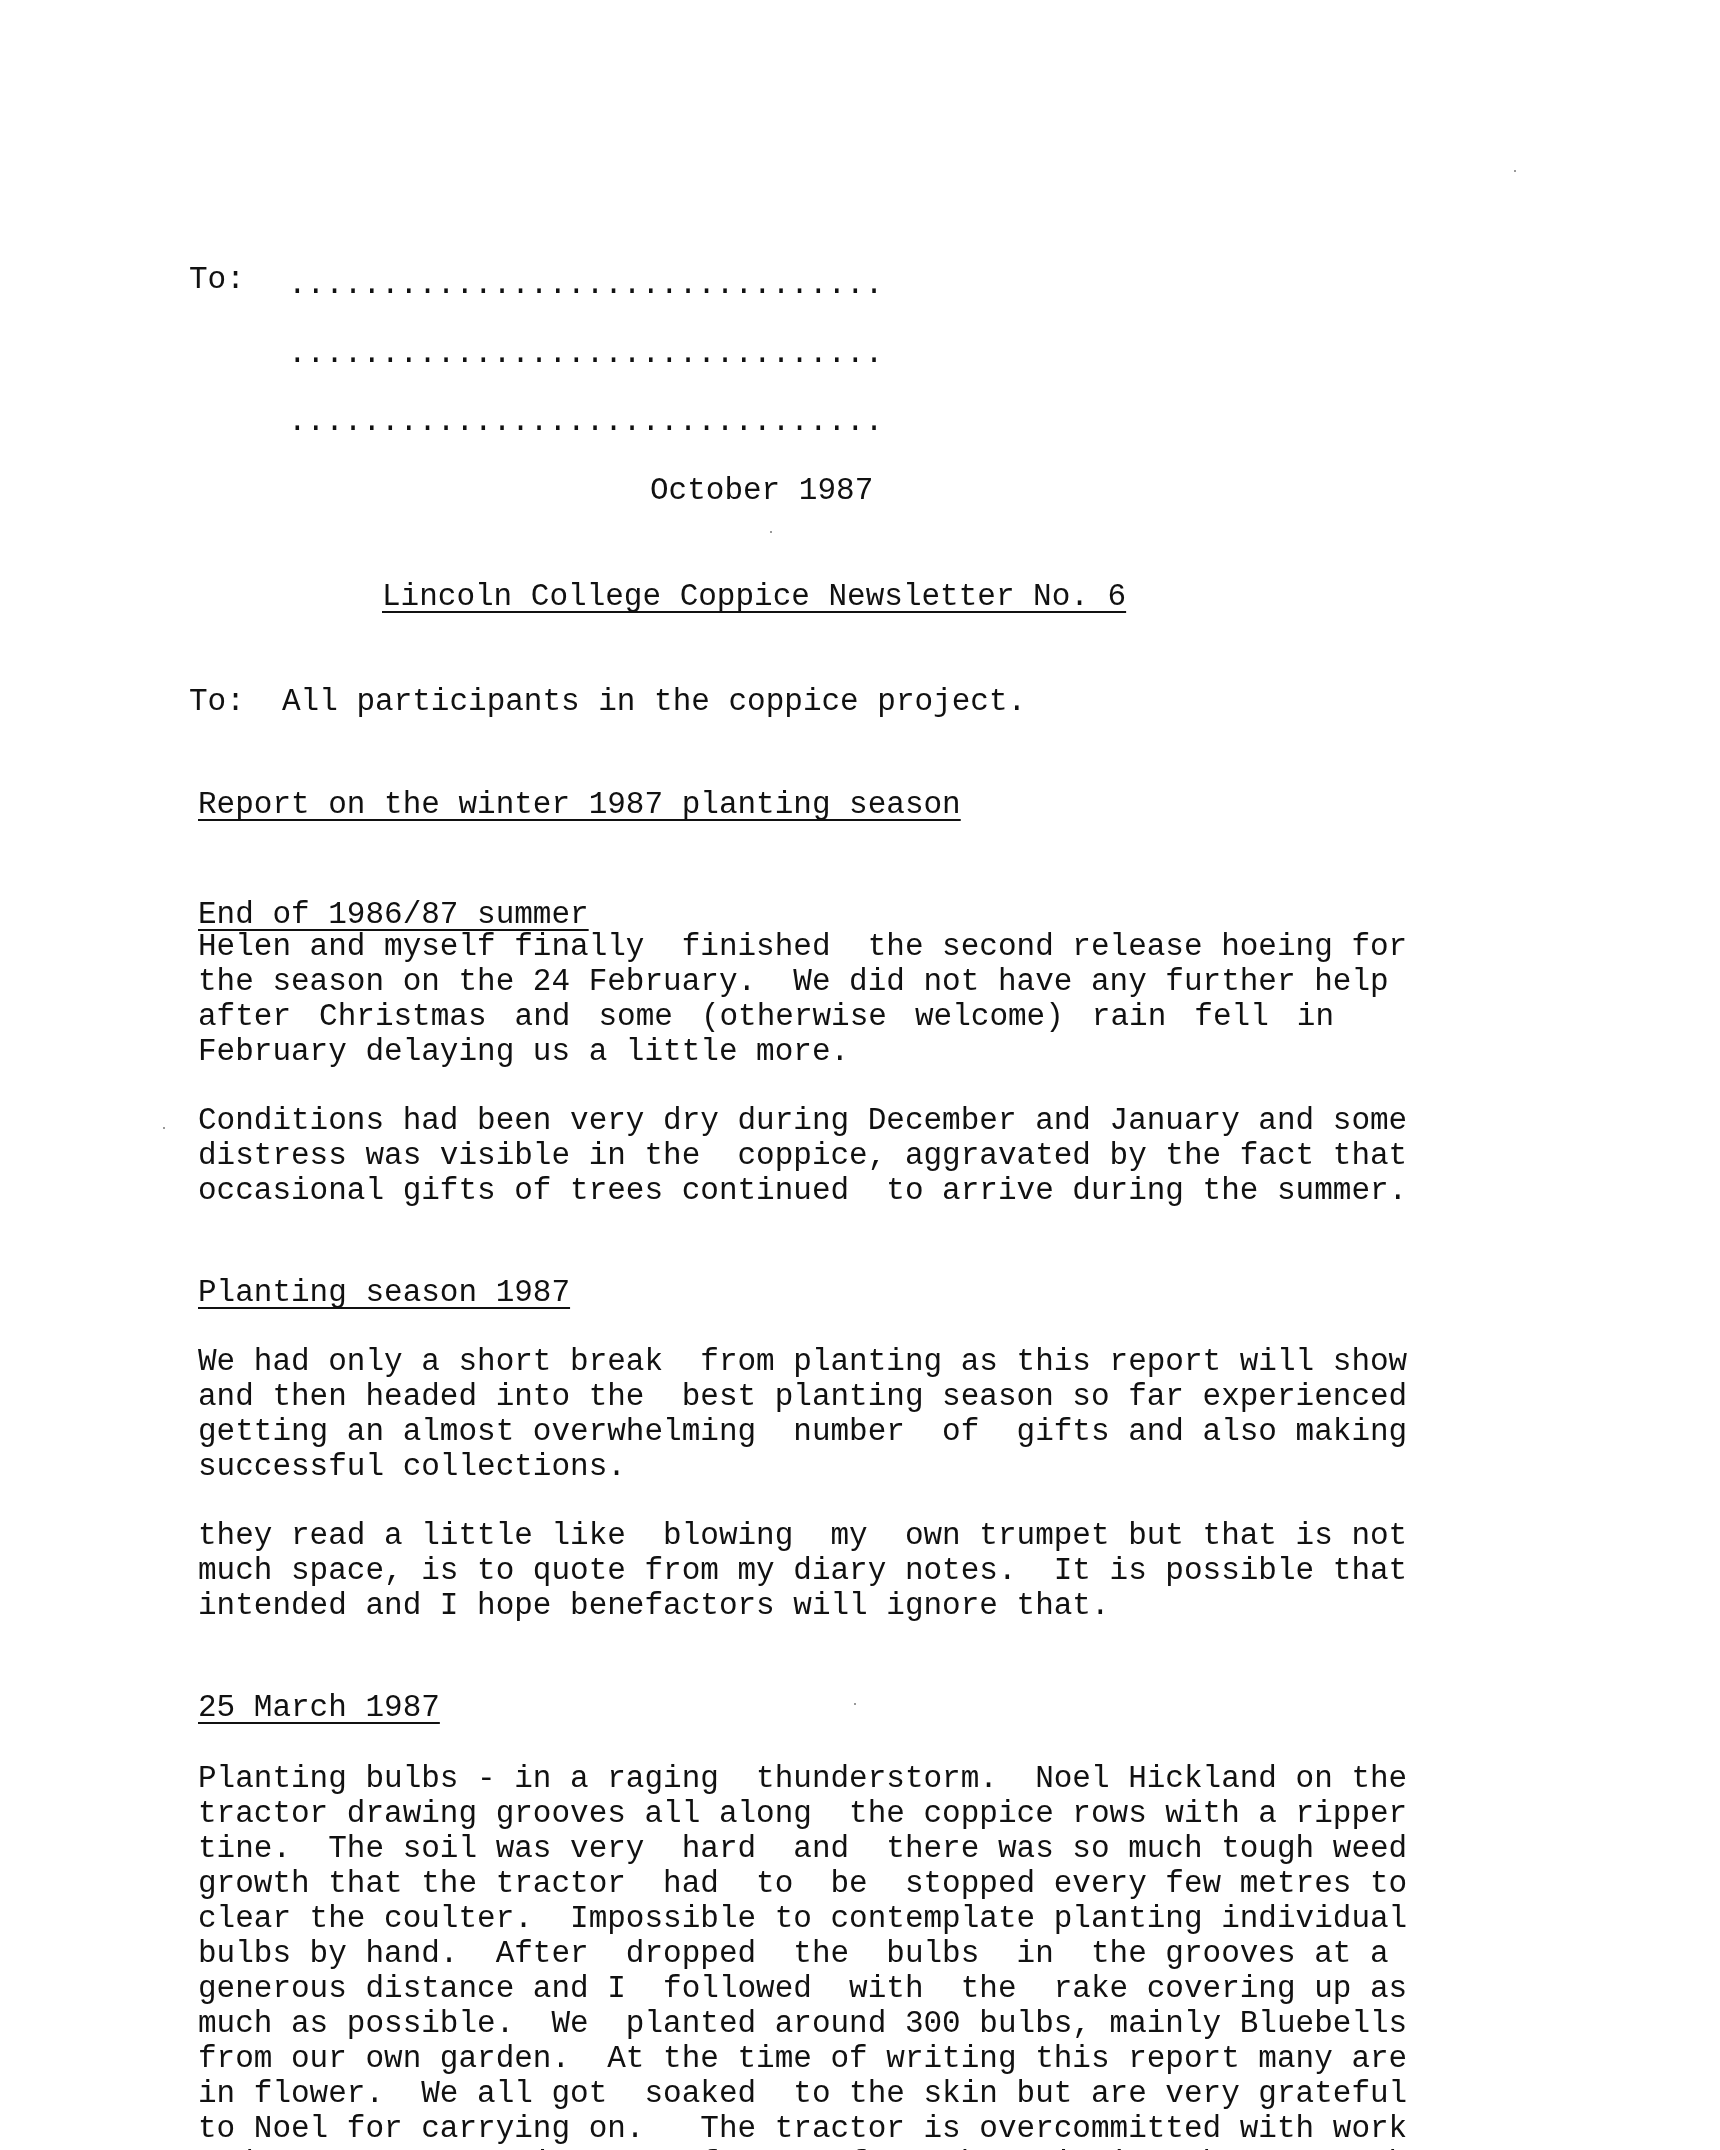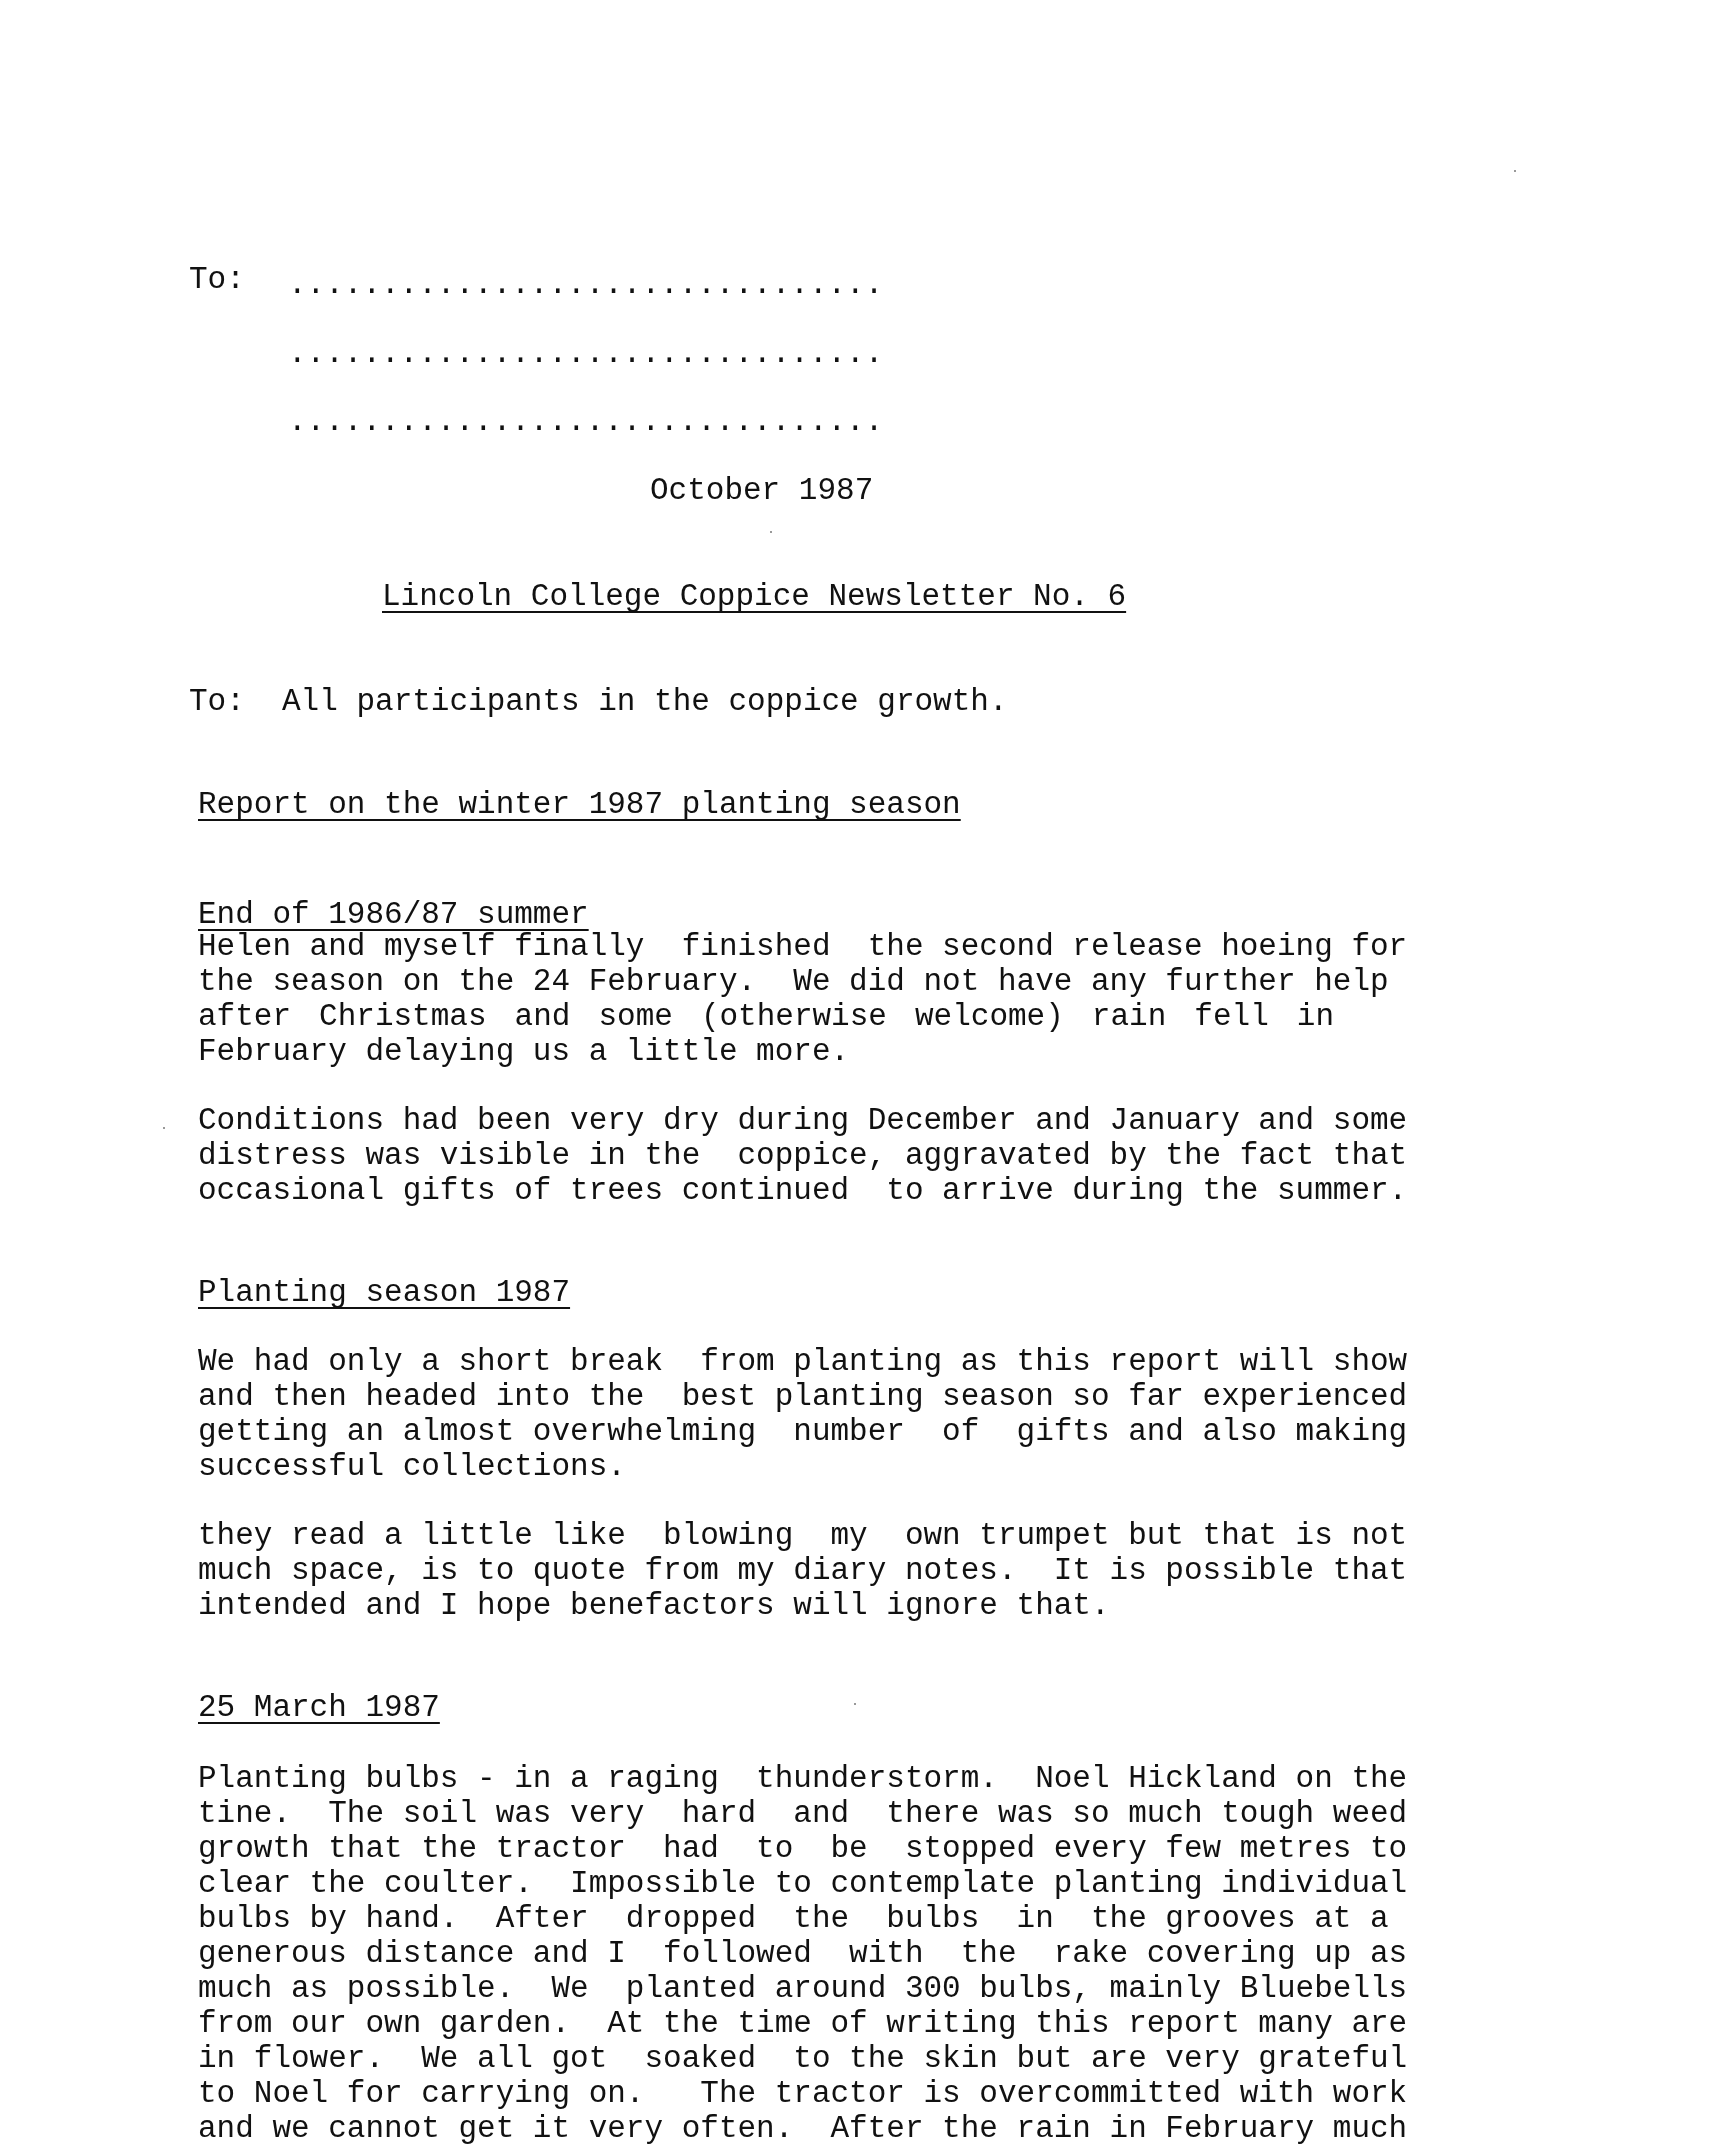--- a/index.html
+++ b/index.html
@@ -25,21 +25,21 @@
 
   <div class="ln" style="left:189px; top:262px;">To:</div>
   <div class="ln dots" style="left:288px; top:267px;">................................</div>
   <div class="ln dots" style="left:288px; top:336px;">................................</div>
   <div class="ln dots" style="left:288px; top:404px;">................................</div>
 
   <div class="ln" style="left:650px; top:473px;">October 1987</div>
 
   <div class="ln u" style="left:382px; top:579px;">Lincoln College Coppice Newsletter No. 6</div>
 
-  <div class="ln" style="left:189px; top:684px;">To:  All participants in the coppice growth.</div>
+  <div class="ln" style="left:189px; top:684px;">To:  All participants in the coppice project.</div>
 
   <div class="ln u" style="left:198px; top:787px;">Report on the winter 1987 planting season</div>
 
   <div class="ln u" style="left:198px; top:858px;margin-top:39px;">End of 1986/87 summer</div>
   <div class="para" style="top:929px;">
     <span class="row">Helen and myself finally  finished  the second release hoeing for</span>
     <span class="row">the season on the 24 February.  We did not have any further help</span>
     <span class="row">after Christmas and some (otherwise welcome) rain fell in</span>
     <span class="row last">February delaying us a little more.</span>
   </div>
@@ -58,20 +58,21 @@
   </div>
   <div class="para" style="top:1518px;">
     <span class="row">they read a little like  blowing  my  own trumpet but that is not</span>
     <span class="row">much space, is to quote from my diary notes.  It is possible that</span>
     <span class="row last">intended and I hope benefactors will ignore that.</span>
   </div>
 
   <div class="ln u" style="left:198px; top:1690px;">25 March 1987</div>
   <div class="para" style="top:1761px;">
     <span class="row">Planting bulbs - in a raging  thunderstorm.  Noel Hickland on the</span>
+    <span class="row">tractor drawing grooves all along  the coppice rows with a ripper</span>
     <span class="row">tine.  The soil was very  hard  and  there was so much tough weed</span>
     <span class="row">growth that the tractor  had  to  be  stopped every few metres to</span>
     <span class="row">clear the coulter.  Impossible to contemplate planting individual</span>
     <span class="row">bulbs by hand.  After  dropped  the  bulbs  in  the grooves at a</span>
     <span class="row">generous distance and I  followed  with  the  rake covering up as</span>
     <span class="row">much as possible.  We  planted around 300 bulbs, mainly Bluebells</span>
     <span class="row">from our own garden.  At the time of writing this report many are</span>
     <span class="row">in flower.  We all got  soaked  to the skin but are very grateful</span>
     <span class="row">to Noel for carrying on.   The tractor is overcommitted with work</span>
     <span class="row">and we cannot get it very often.  After the rain in February much</span>

